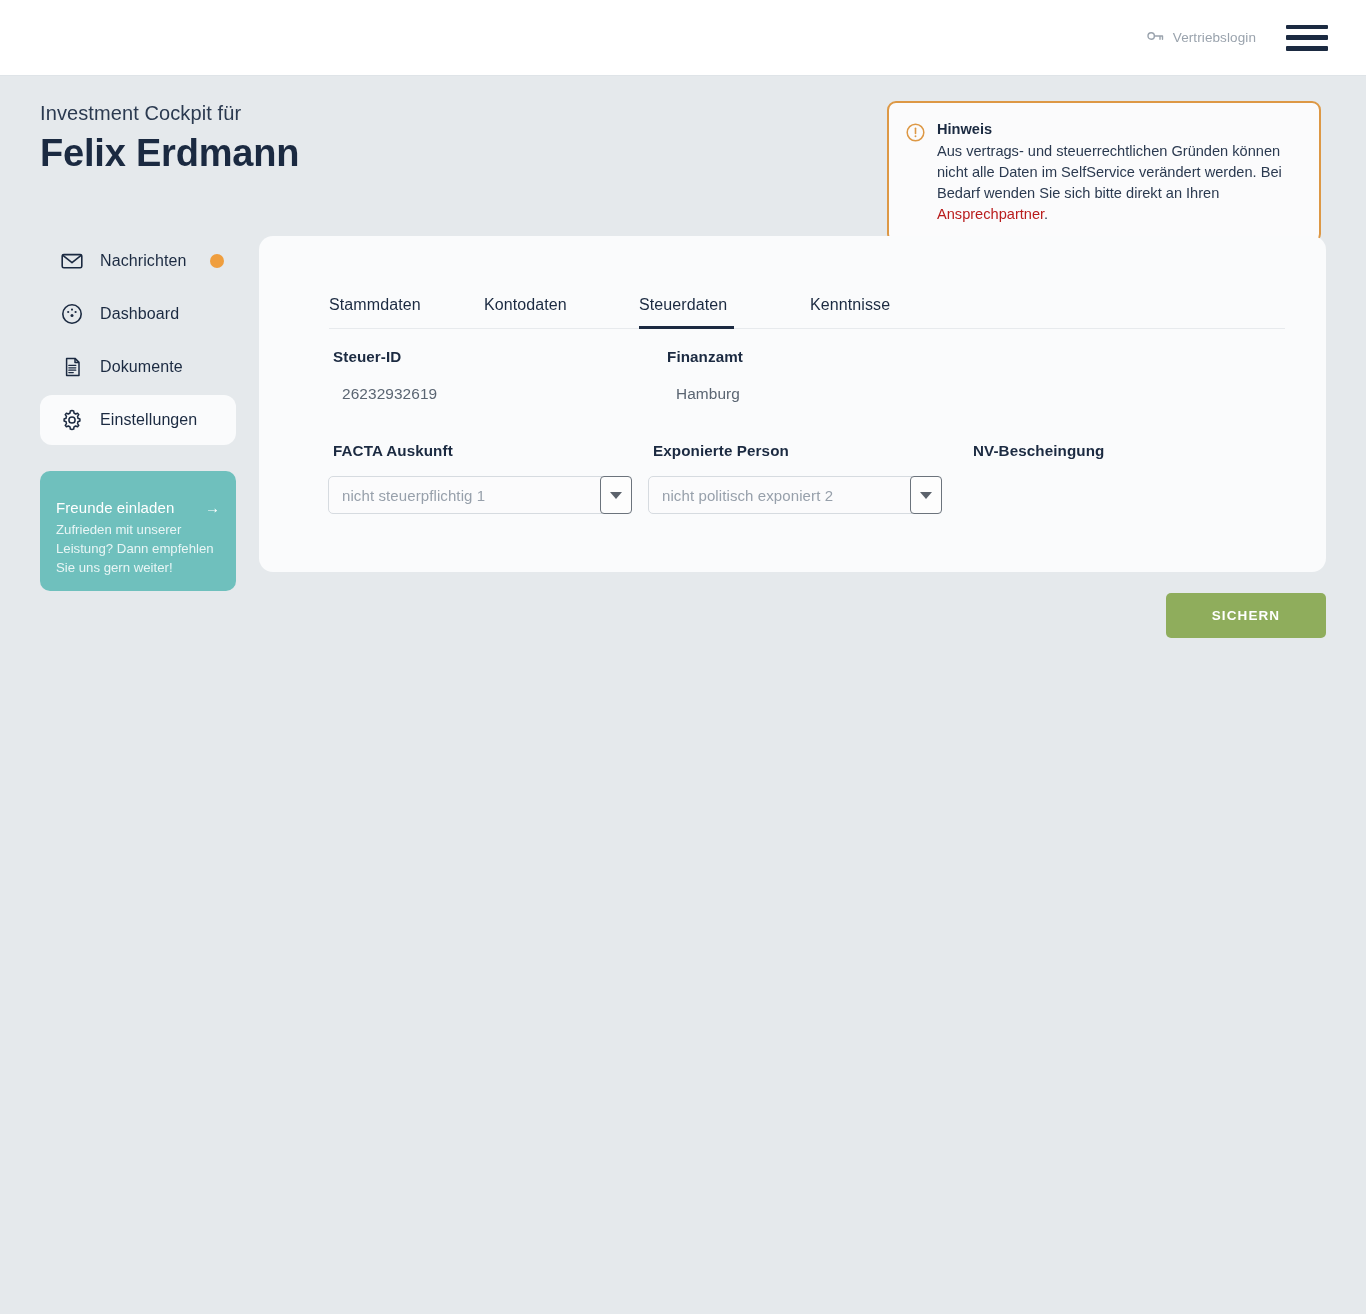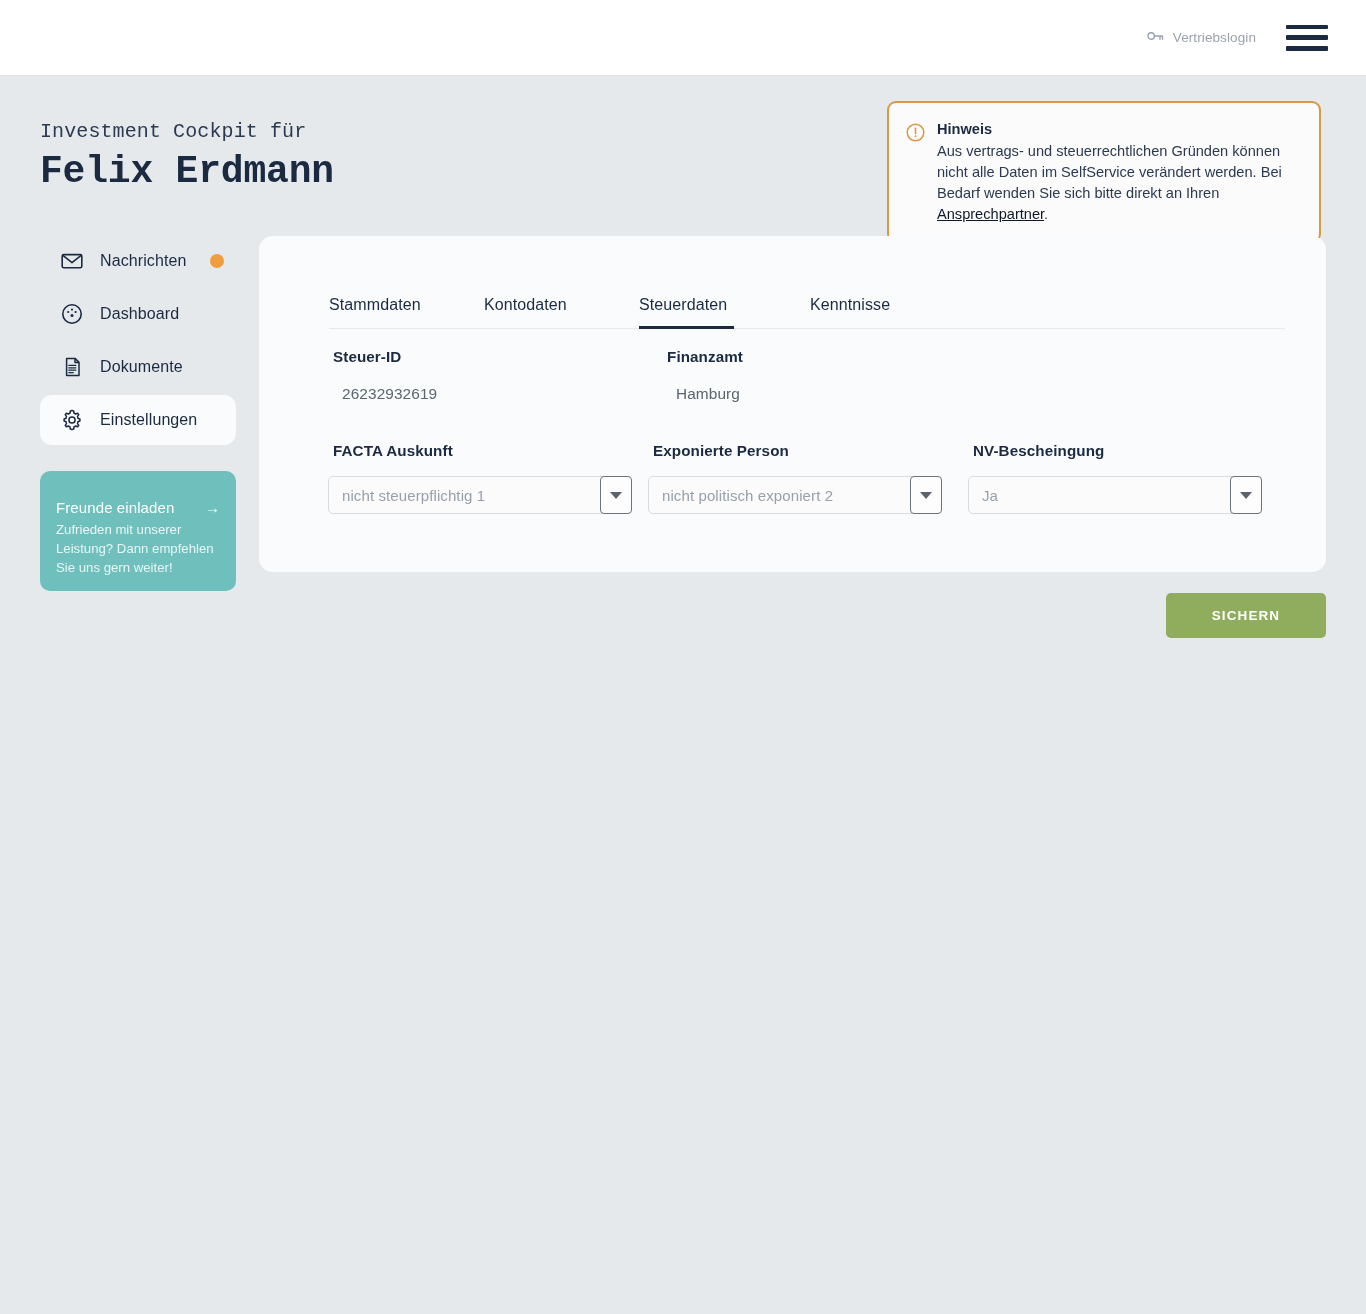--- a/index.html
+++ b/index.html
@@ -49,22 +49,21 @@
     height: 4.5px;
     width: 100%;
     background: #1b2a41;
     border-radius: 1px;
   }
 
   
   .page-heading {
     position: absolute;
     left: 40px;
-    top: 118px;
-    font-family: Liberation Mono, monospace;
+    top: 100px;
   }
   .heading-sub {
     font-size: 20px;
     color: #2b3a50;
     letter-spacing: 0.1px;
     line-height: 1.35;
   }
   .heading-main {
     font-size: 38px;
     font-weight: bold;
@@ -87,21 +86,21 @@
     padding: 16px 18px 16px 17px;
     display: flex;
     gap: 12px;
   }
   .notice-icon {
     flex: 0 0 auto;
     margin-top: 4px;
   }
   .notice-body { font-size: 14.6px; color: #2b3a50; line-height: 1.44; }
   .notice-title { font-weight: bold; color: #1b2a41; margin-bottom: 1px; }
-  .notice-link { color: #0f172a; text-decoration: underline; cursor: pointer; }
+  .notice-link { color: #b91c1c; cursor: pointer; }
 
   
   .sidebar {
     position: absolute;
     left: 40px;
     top: 236px;
     width: 196px;
   }
   .nav-item {
     height: 50px;
@@ -406,25 +405,19 @@
         <div class="select-wrap wide">
           <span class="select-value">nicht politisch exponiert 2</span>
           <span class="select-btn">
               <span class="caret"></span>
             </span>
         </div>
       </div>
 
       <div class="field">
         <div class="field-label">NV-Bescheingung</div>
-        <div class="select-wrap wide">
-          <span class="select-value">Ja</span>
-          <span class="select-btn">
-              <span class="caret"></span>
-            </span>
-        </div>
       </div>
 
     </div>
   </div>
 </div>
 
 <button class="save-btn">SICHERN</button>
 
 </body></html>

